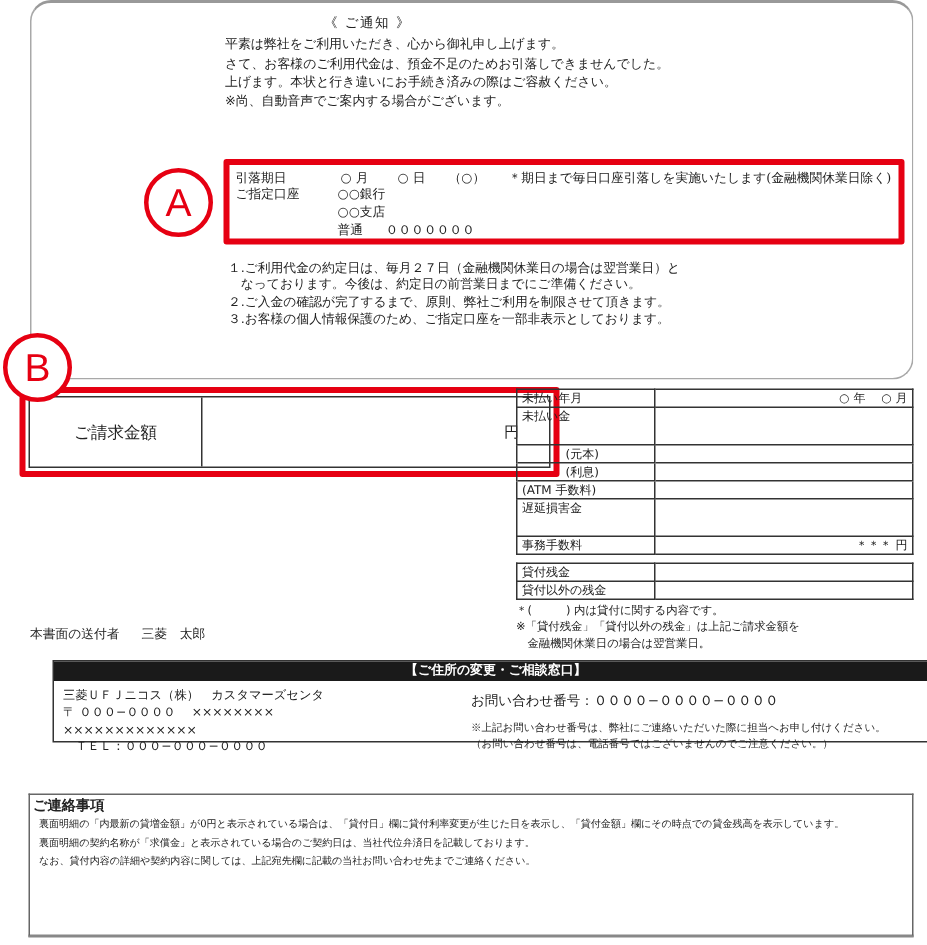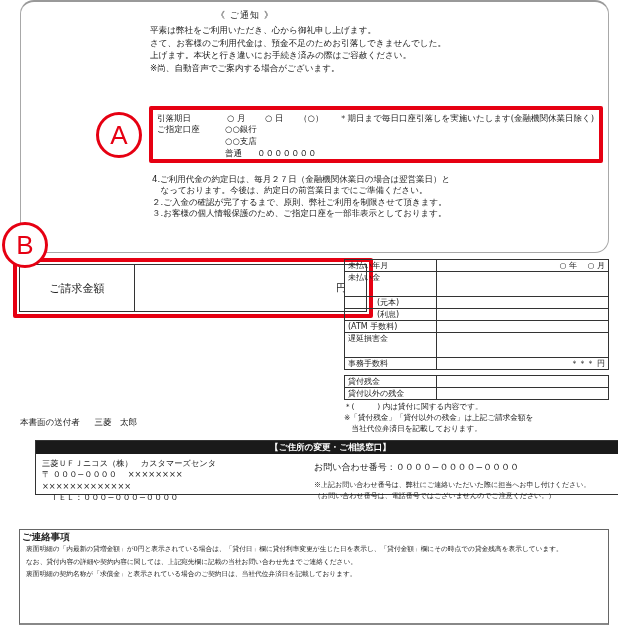--- a/index.html
+++ b/index.html
@@ -79,21 +79,21 @@
   <div class="row" style="left:186px;top:3px;">＊期日まで毎日口座引落しを実施いたします(金融機関休業日除く)</div>
   <div class="row" style="left:4px;top:14px;">ご指定口座</div>
   <div class="row sans" style="left:72px;top:14px;">○○銀行</div>
   <div class="row sans" style="left:72px;top:26px;">○○支店</div>
   <div class="row sans" style="left:72px;top:38px;">普通</div>
   <div class="row sans" style="left:104px;top:38px;">０００００００</div>
 </div>
 <div class="badge badge-a">A</div>
 
 <div class="terms">
-  <div>4.ご利用代金の約定日は、毎月２７日（金融機関休業日の場合は翌営業日）と</div>
+  <div>１.ご利用代金の約定日は、毎月２７日（金融機関休業日の場合は翌営業日）と</div>
   <div>　なっております。今後は、約定日の前営業日までにご準備ください。</div>
   <div>２.ご入金の確認が完了するまで、原則、弊社ご利用を制限させて頂きます。</div>
   <div>３.お客様の個人情報保護のため、ご指定口座を一部非表示としております。</div>
 </div>
 
 <div class="box-b">
   <div class="box-b-inner">
     <div class="box-b-label">ご請求金額</div>
     <div class="box-b-value">円</div>
   </div>
@@ -142,21 +142,21 @@
     </tr>
     <tr>
       <td class="lbl">貸付以外の残金</td>
       <td></td>
     </tr>
   </tbody>
     </table>
   <div class="notes">
     <div>＊(　　　) 内は貸付に関する内容です。</div>
     <div>※「貸付残金」「貸付以外の残金」は上記ご請求金額を</div>
-    <div>　当社代位弁済日を記載しております。</div>
+    <div>　金融機関休業日の場合は翌営業日。</div>
   </div>
 </div>
 
 <div class="sender">
   <span>本書面の送付者</span>
   <span class="name">三菱　太郎</span>
 </div>
 
 <div class="contact">
   <div class="contact-header">【ご住所の変更・ご相談窓口】</div>
@@ -170,16 +170,16 @@
     <div class="inq">お問い合わせ番号：００００−００００−００００</div>
     <div class="note">※上記お問い合わせ番号は、弊社にご連絡いただいた際に担当へお申し付けください。</div>
     <div class="note">（お問い合わせ番号は、電話番号ではございませんのでご注意ください。）</div>
   </div>
 </div>
 
 <div class="remarks">
   <div class="remarks-title">ご連絡事項</div>
   <div class="remarks-body">
     <div>裏面明細の「内最新の貸増金額」が0円と表示されている場合は、「貸付日」欄に貸付利率変更が生じた日を表示し、「貸付金額」欄にその時点での貸金残高を表示しています。</div>
+    <div>裏面明細の契約名称が「求償金」と表示されている場合のご契約日は、当社代位弁済日を記載しております。</div>
     <div>なお、貸付内容の詳細や契約内容に関しては、上記宛先欄に記載の当社お問い合わせ先までご連絡ください。</div>
-    <div>裏面明細の契約名称が「求償金」と表示されている場合のご契約日は、当社代位弁済日を記載しております。</div>
   </div>
 </div>
 
 </body></html>

